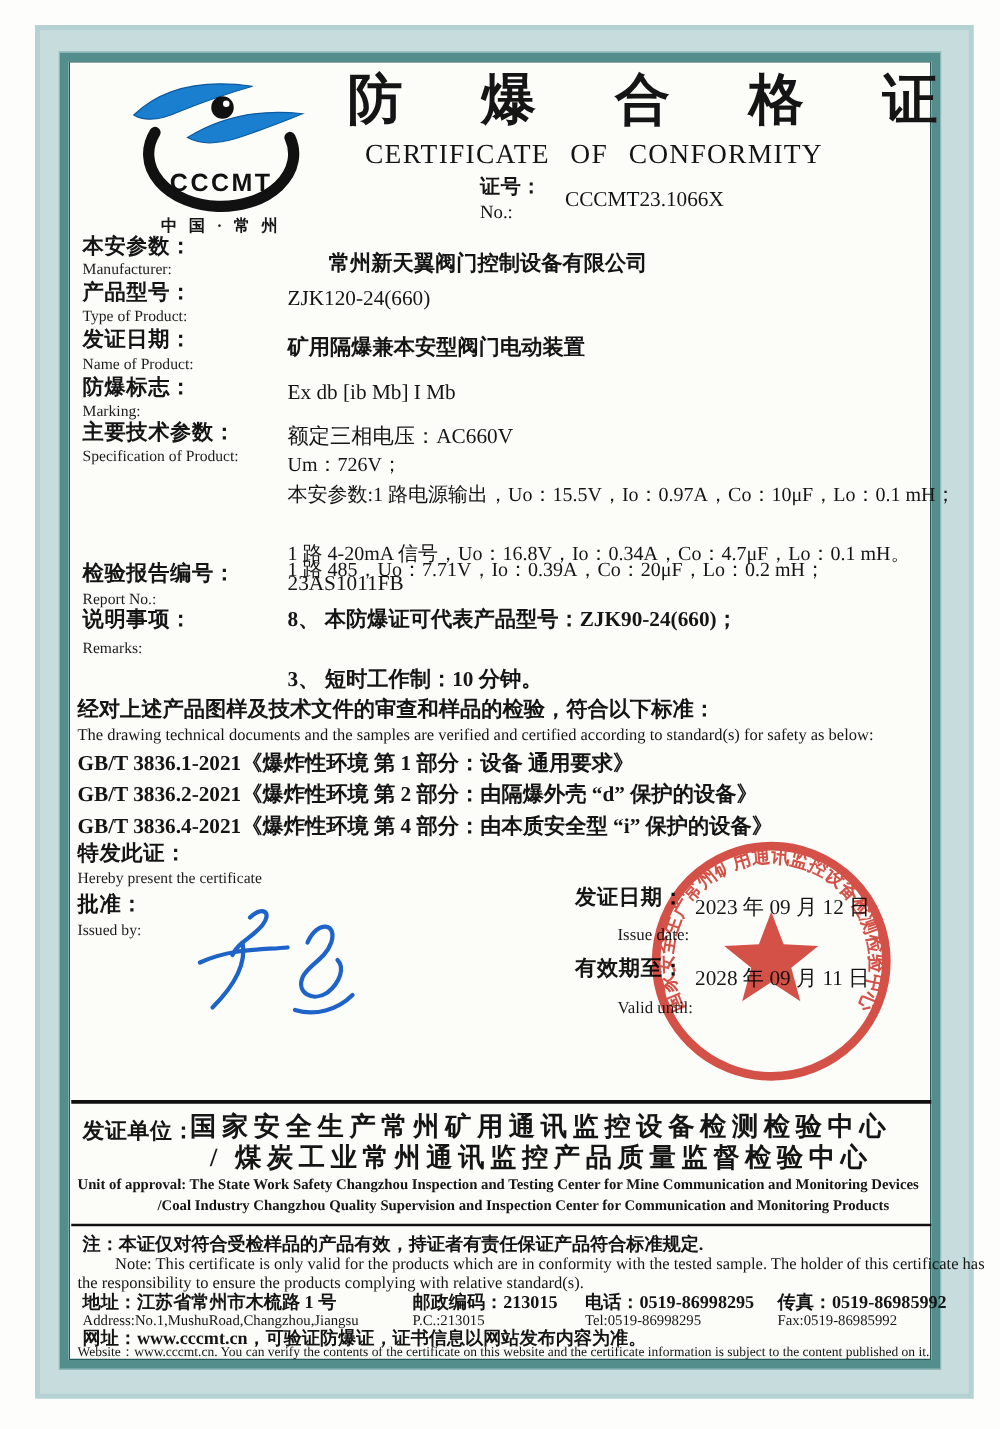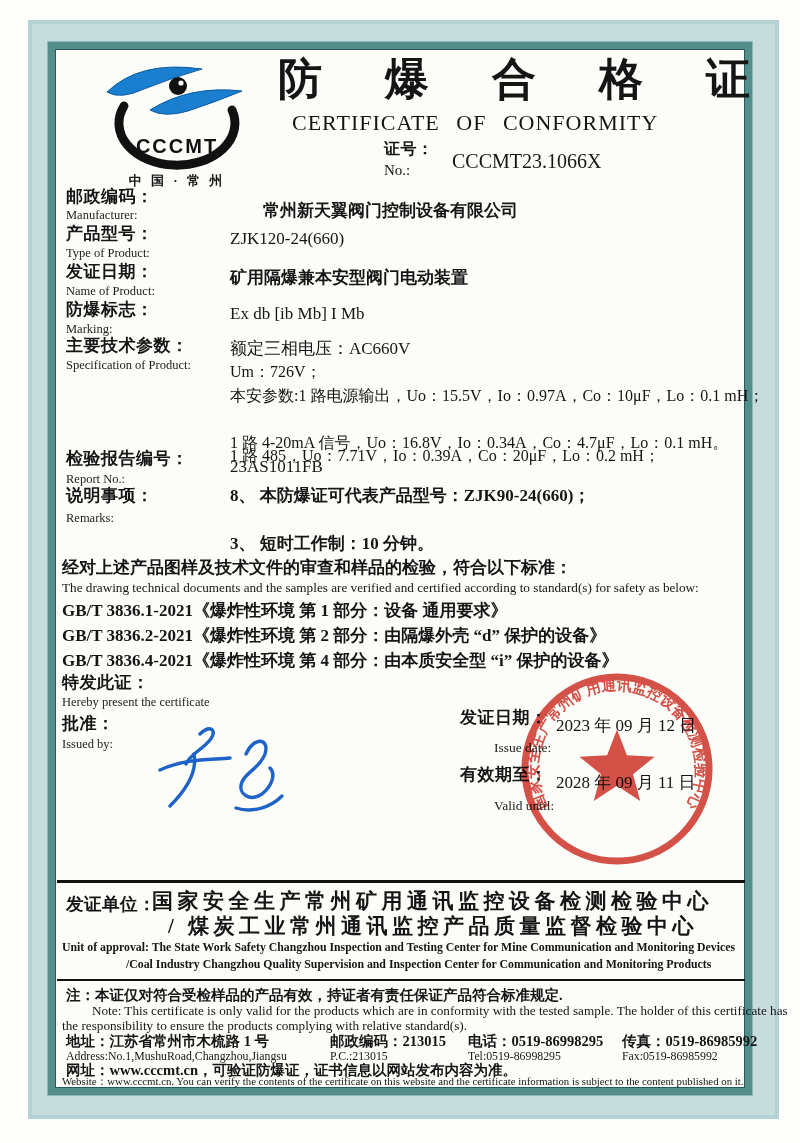--- a/index.html
+++ b/index.html
@@ -46,23 +46,23 @@
       <circle cx="99" cy="27" r="2.6" fill="#fff"></circle>
       <text x="95" y="97" text-anchor="middle" font-family="Liberation Sans, sans-serif" font-size="20" font-weight="bold" letter-spacing="2" fill="#111">CCCMT</text>
     </svg>
     <div class="abs" style="left:0;top:116px;width:190px;text-align:center;font-size:13px;font-weight:700;letter-spacing:3px;">中 国 · 常 州</div>
   </div>
 
   <div class="abs title" style="left:278px;top:50px;width:390px;text-align:left;">防 爆 合 格 证</div>
   <div class="abs subtitle" style="left:292px;top:110px;width:360px;">CERTIFICATE  OF  CONFORMITY</div>
   <div class="abs lbl" style="left:384px;top:139px;font-size:16px;">证号：</div>
   <div class="abs" style="left:384px;top:162px;font-size:15px;">No.:</div>
-  <div class="abs val" style="left:452px;top:150px;font-size:20px;">CCCMT23.1066X</div>
+  <div class="abs val" style="left:452px;top:150px;font-size:17px;">CCCMT23.1066X</div>
 
-  <div class="abs lbl" style="left:66px;top:185px;">邮政编码：</div>
+  <div class="abs lbl" style="left:66px;top:185px;">本安参数：</div>
   <div class="abs sub" style="left:66px;top:208px;">Manufacturer:</div>
   <div class="abs val" style="left:230px;top:199px;font-weight:700;margin-left:33px;">常州新天翼阀门控制设备有限公司</div>
 
   <div class="abs lbl" style="left:66px;top:222px;">产品型号：</div>
   <div class="abs sub" style="left:66px;top:246px;">Type of Product:</div>
   <div class="abs val" style="left:230px;top:229px;">ZJK120-24(660)</div>
 
   <div class="abs lbl" style="left:66px;top:260px;">发证日期：</div>
   <div class="abs sub" style="left:66px;top:284px;">Name of Product:</div>
   <div class="abs val" style="left:230px;top:266px;font-weight:600;">矿用隔爆兼本安型阀门电动装置</div>

